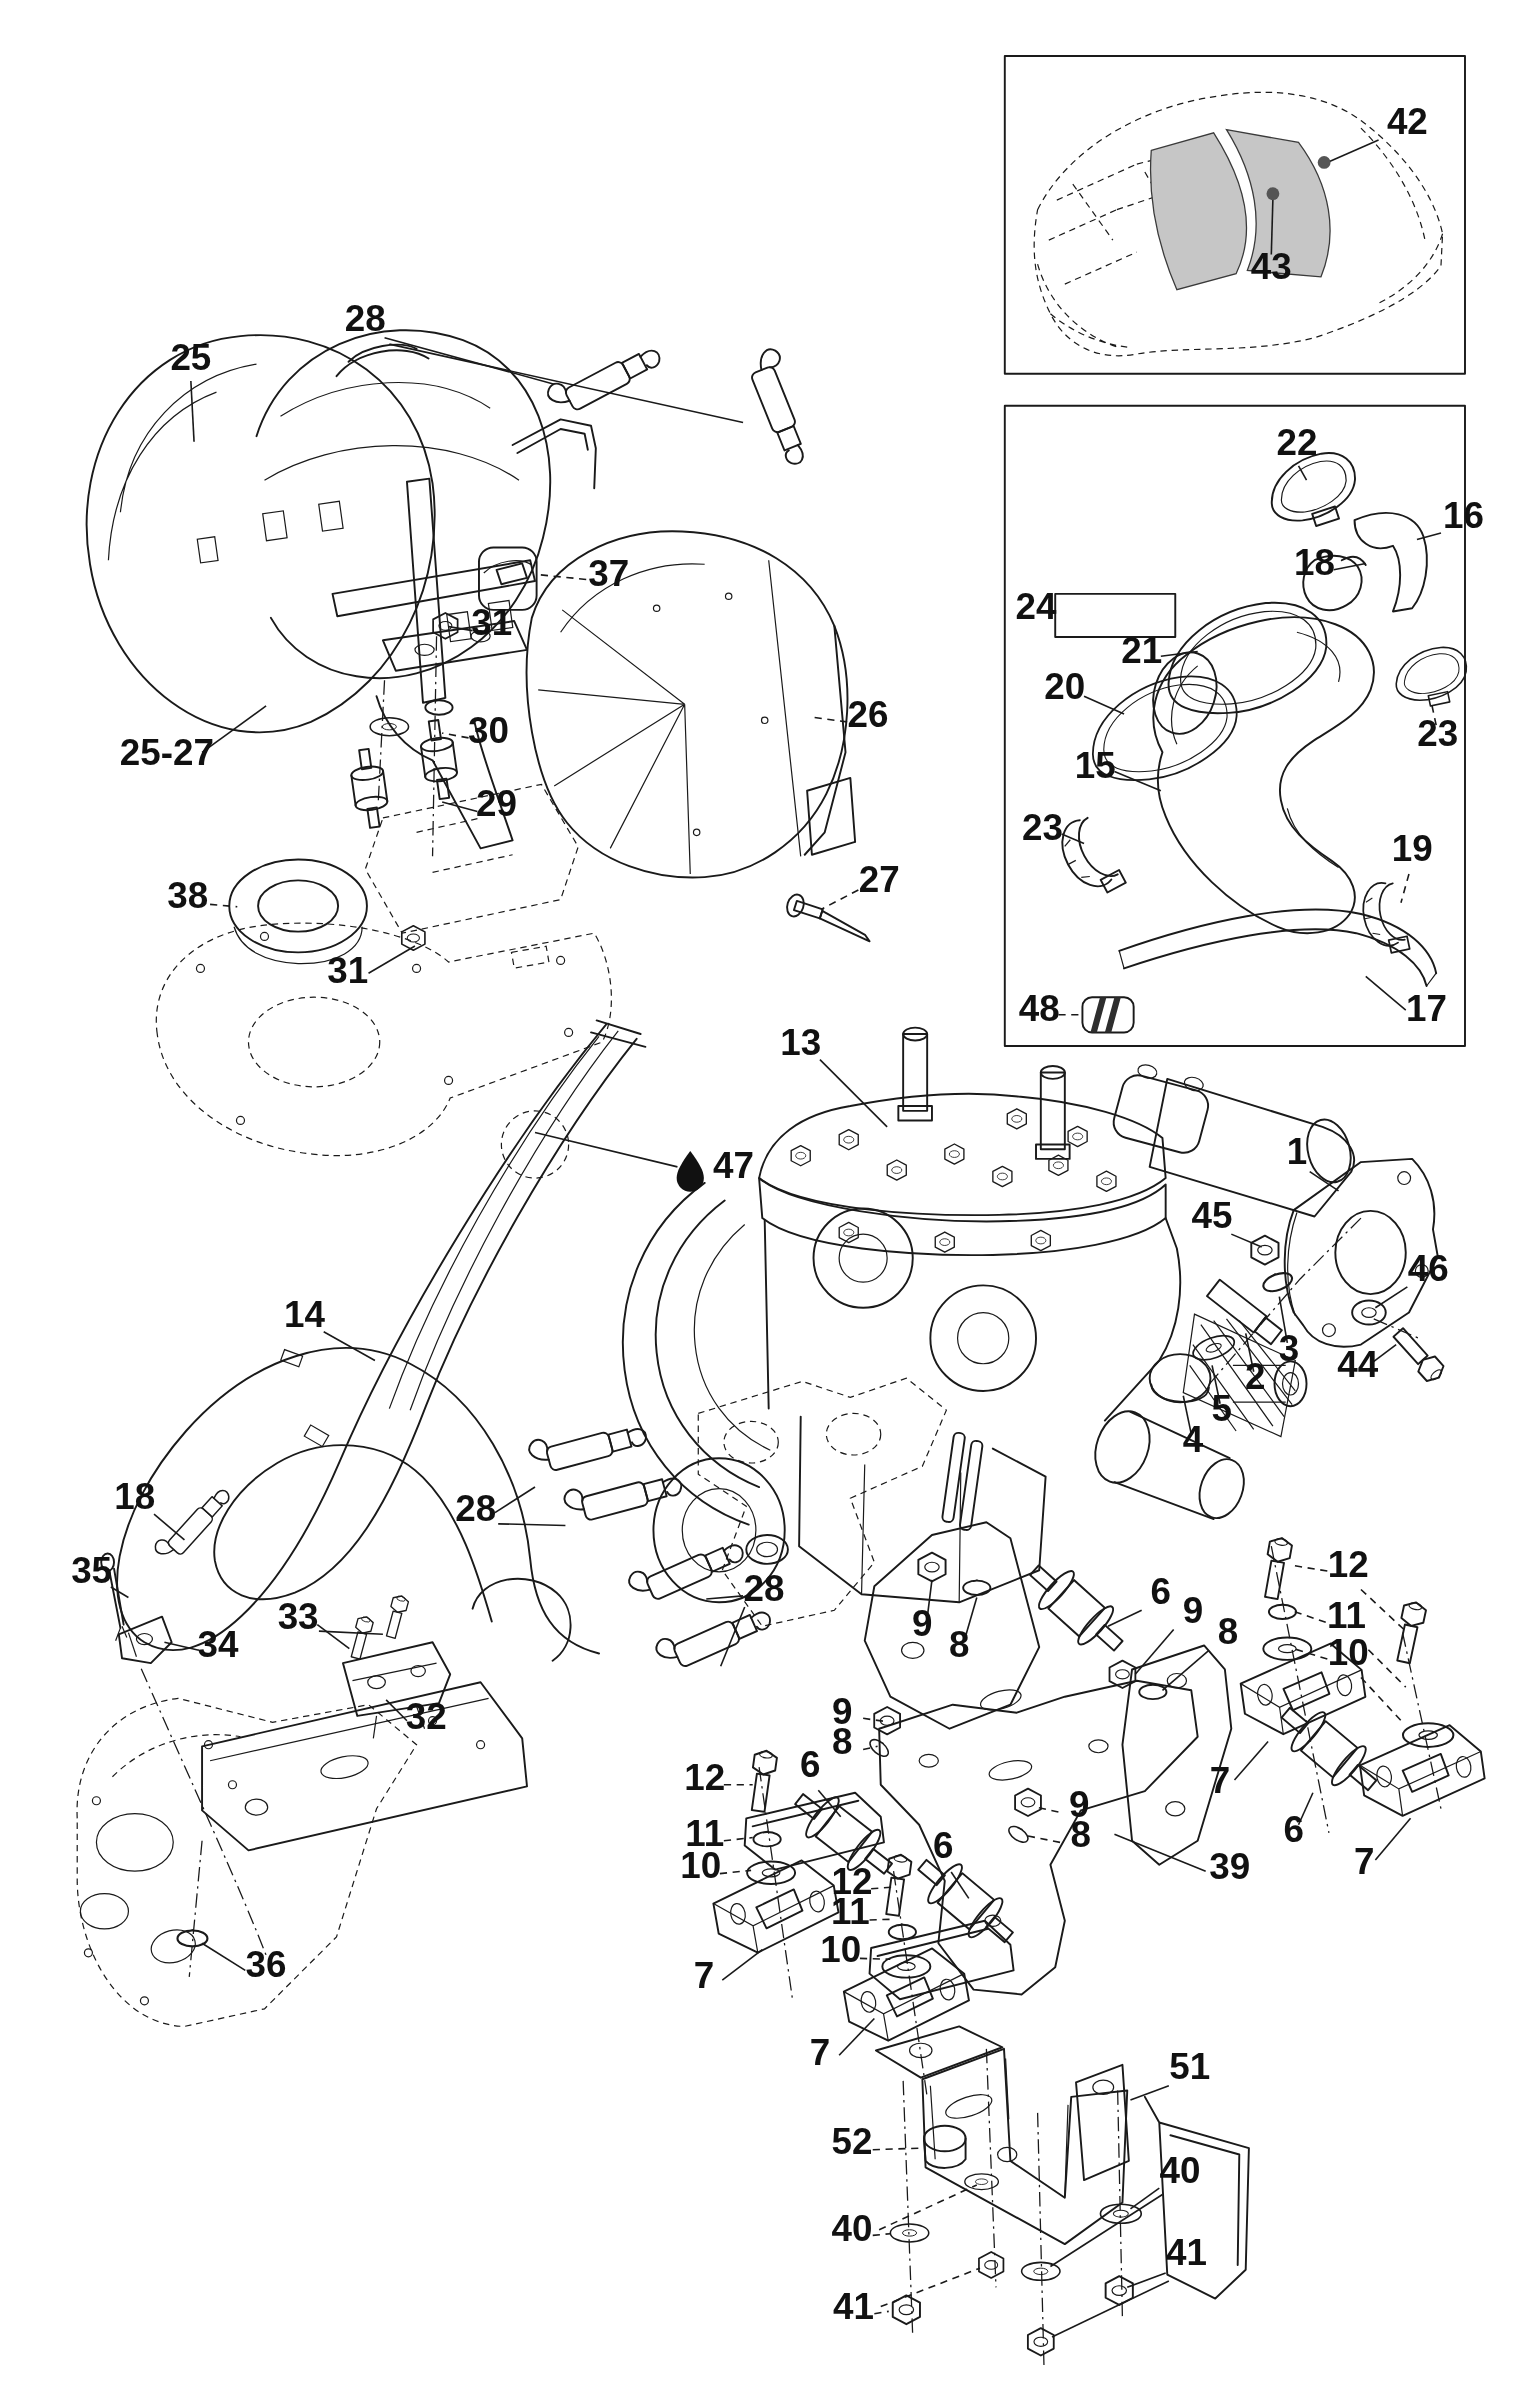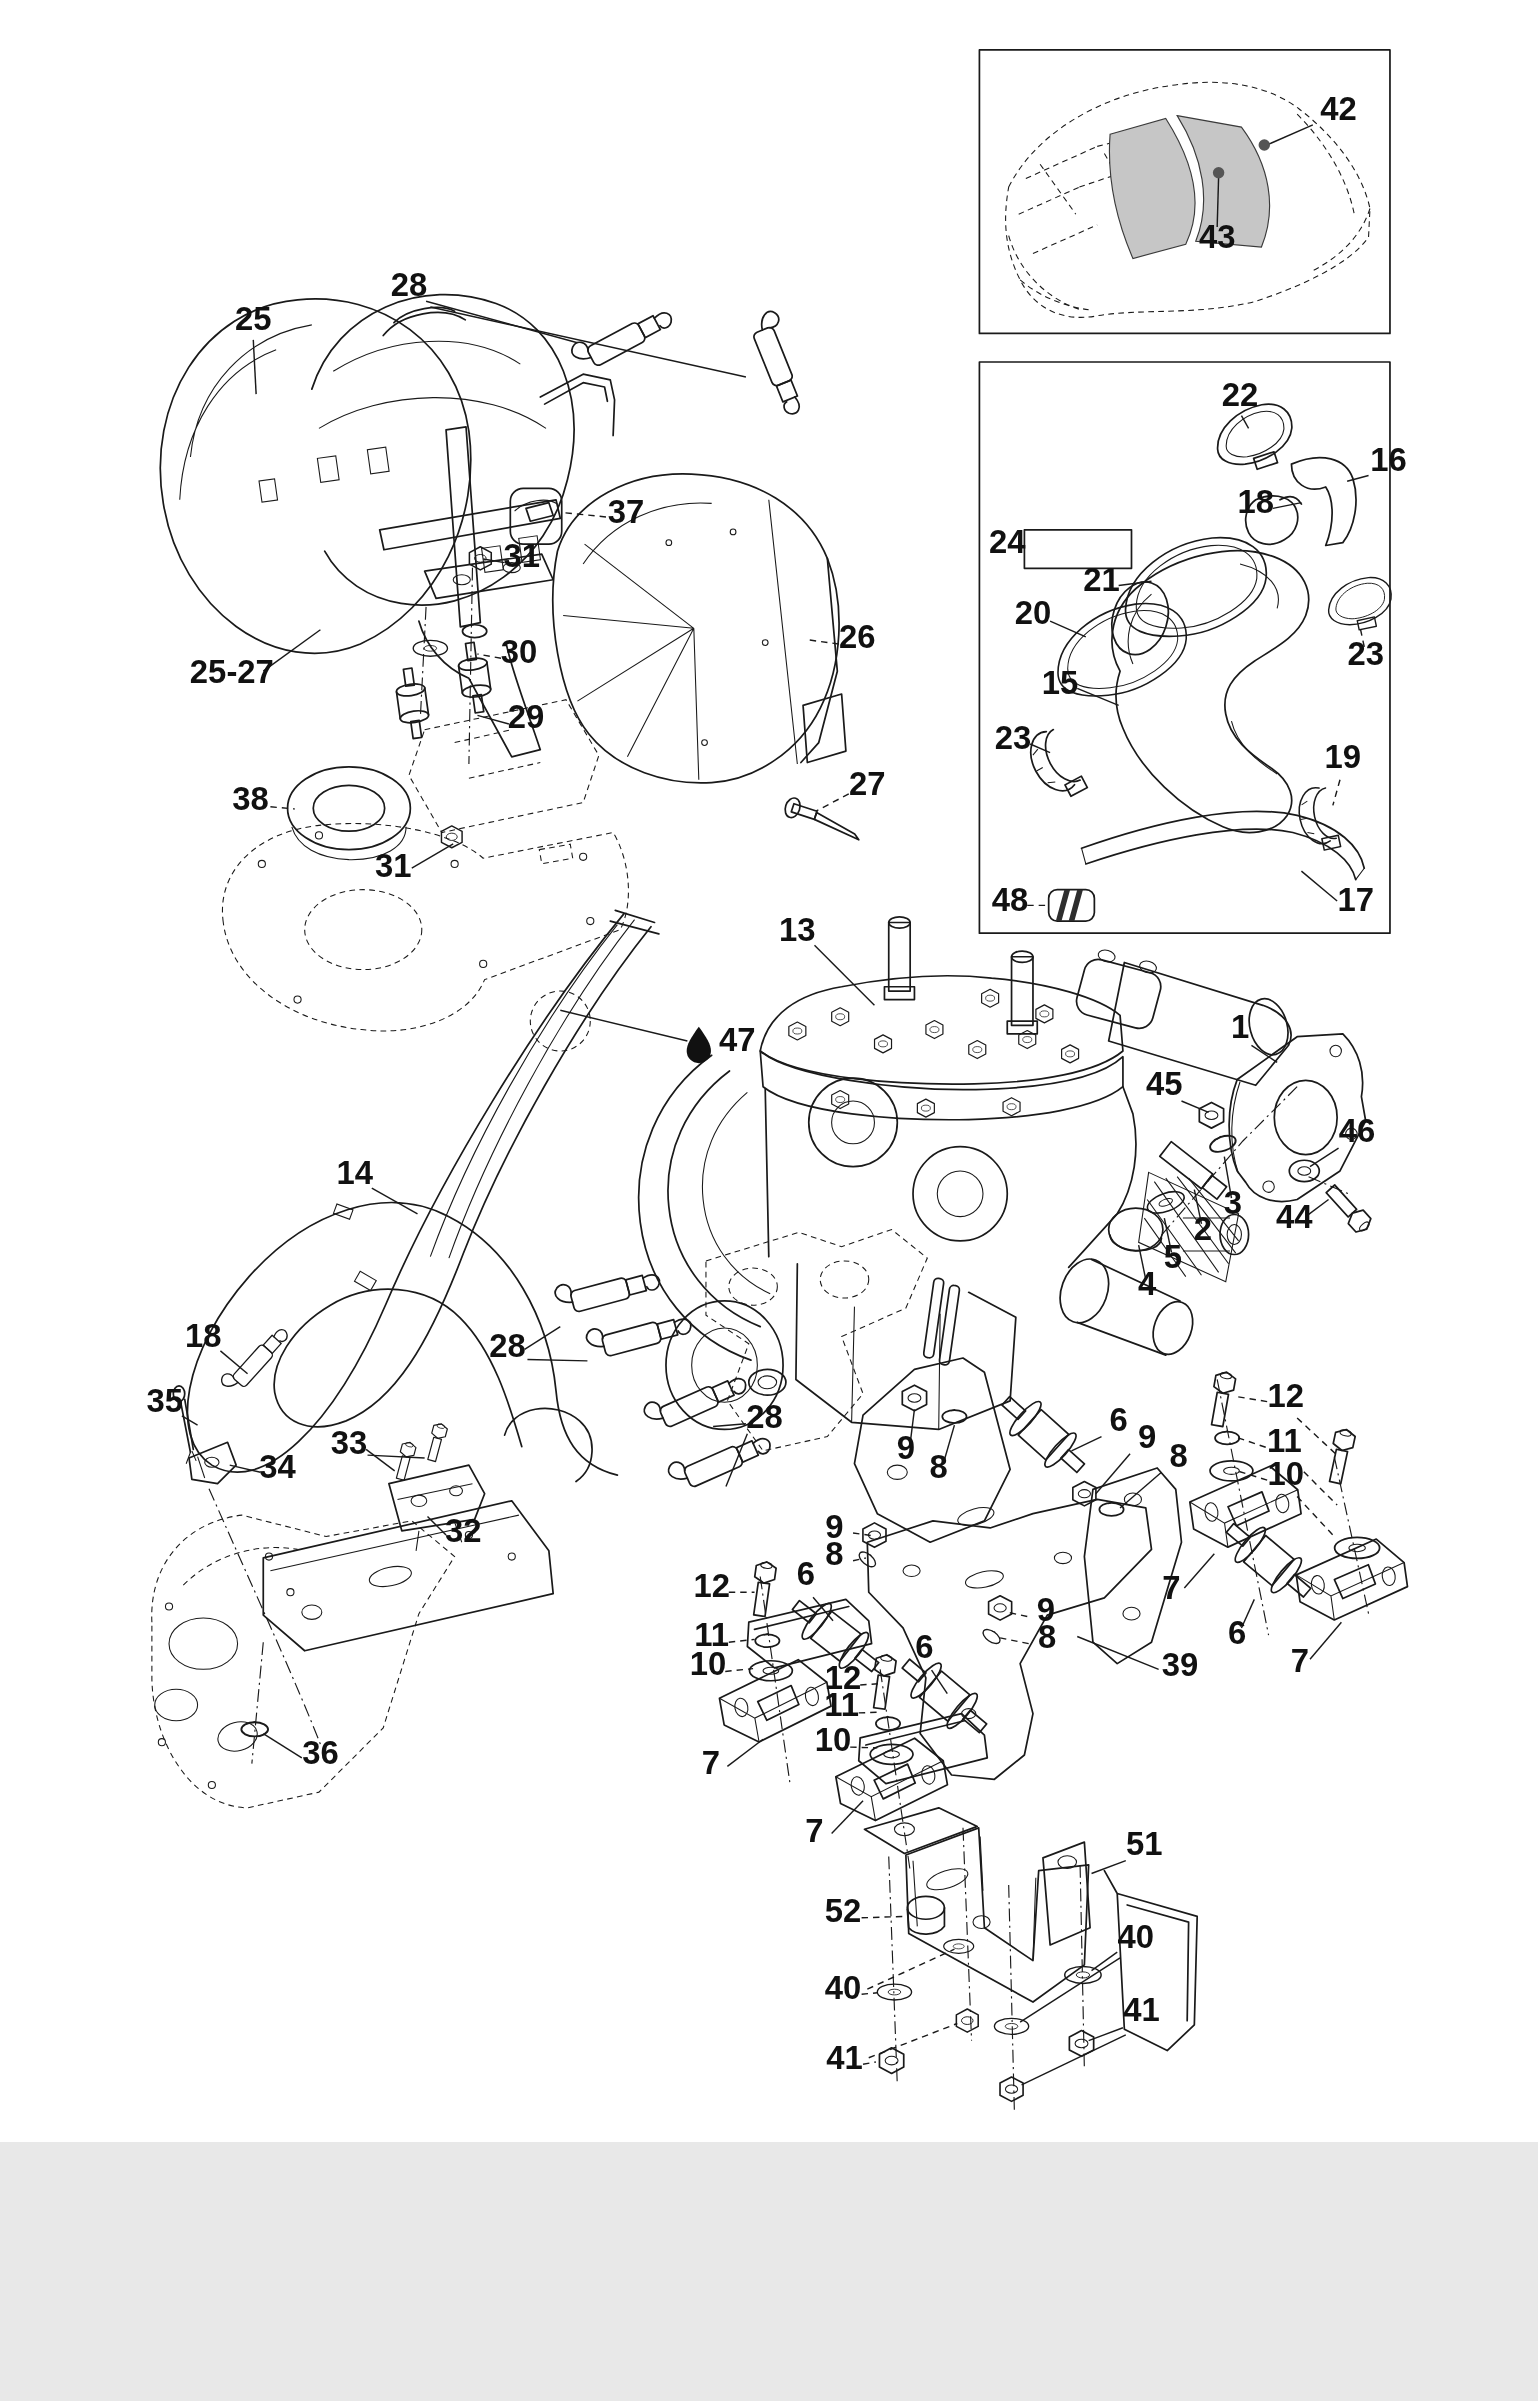--- a/index.html
+++ b/index.html
@@ -1,17 +1,17 @@
 <!DOCTYPE html>
 <html style="font-size:12.8px"><head>
 <meta charset="utf-8">
 <style>
   html,body{margin:0;padding:0;background:#e8e8e8;}
   .stage{
-    width:1539px;height:2142px;background:#ffffff;position:relative;margin:0 auto;
+    width:1539px;height:2401px;background:#ffffff;position:relative;margin:0 auto;
     font-family:"Liberation Sans", sans-serif;
   }
   svg{display:block;width:100%;height:100%;}
   .ln{stroke:#1a1a1a;stroke-width:2.4;fill:none;stroke-linecap:round;stroke-linejoin:round;}
   .thin{stroke:#1a1a1a;stroke-width:1.5;fill:none;}
   .dashed{stroke-dasharray:8 6;}
   .dashdot{stroke-dasharray:18 6 3 6;stroke-width:1.6;}
   .callout{font-family:"Liberation Sans", sans-serif;font-weight:bold;fill:#111;}
   .leader{stroke:#1a1a1a;stroke-width:2;fill:none;}
   .leader.dash{stroke-dasharray:9 7;}

